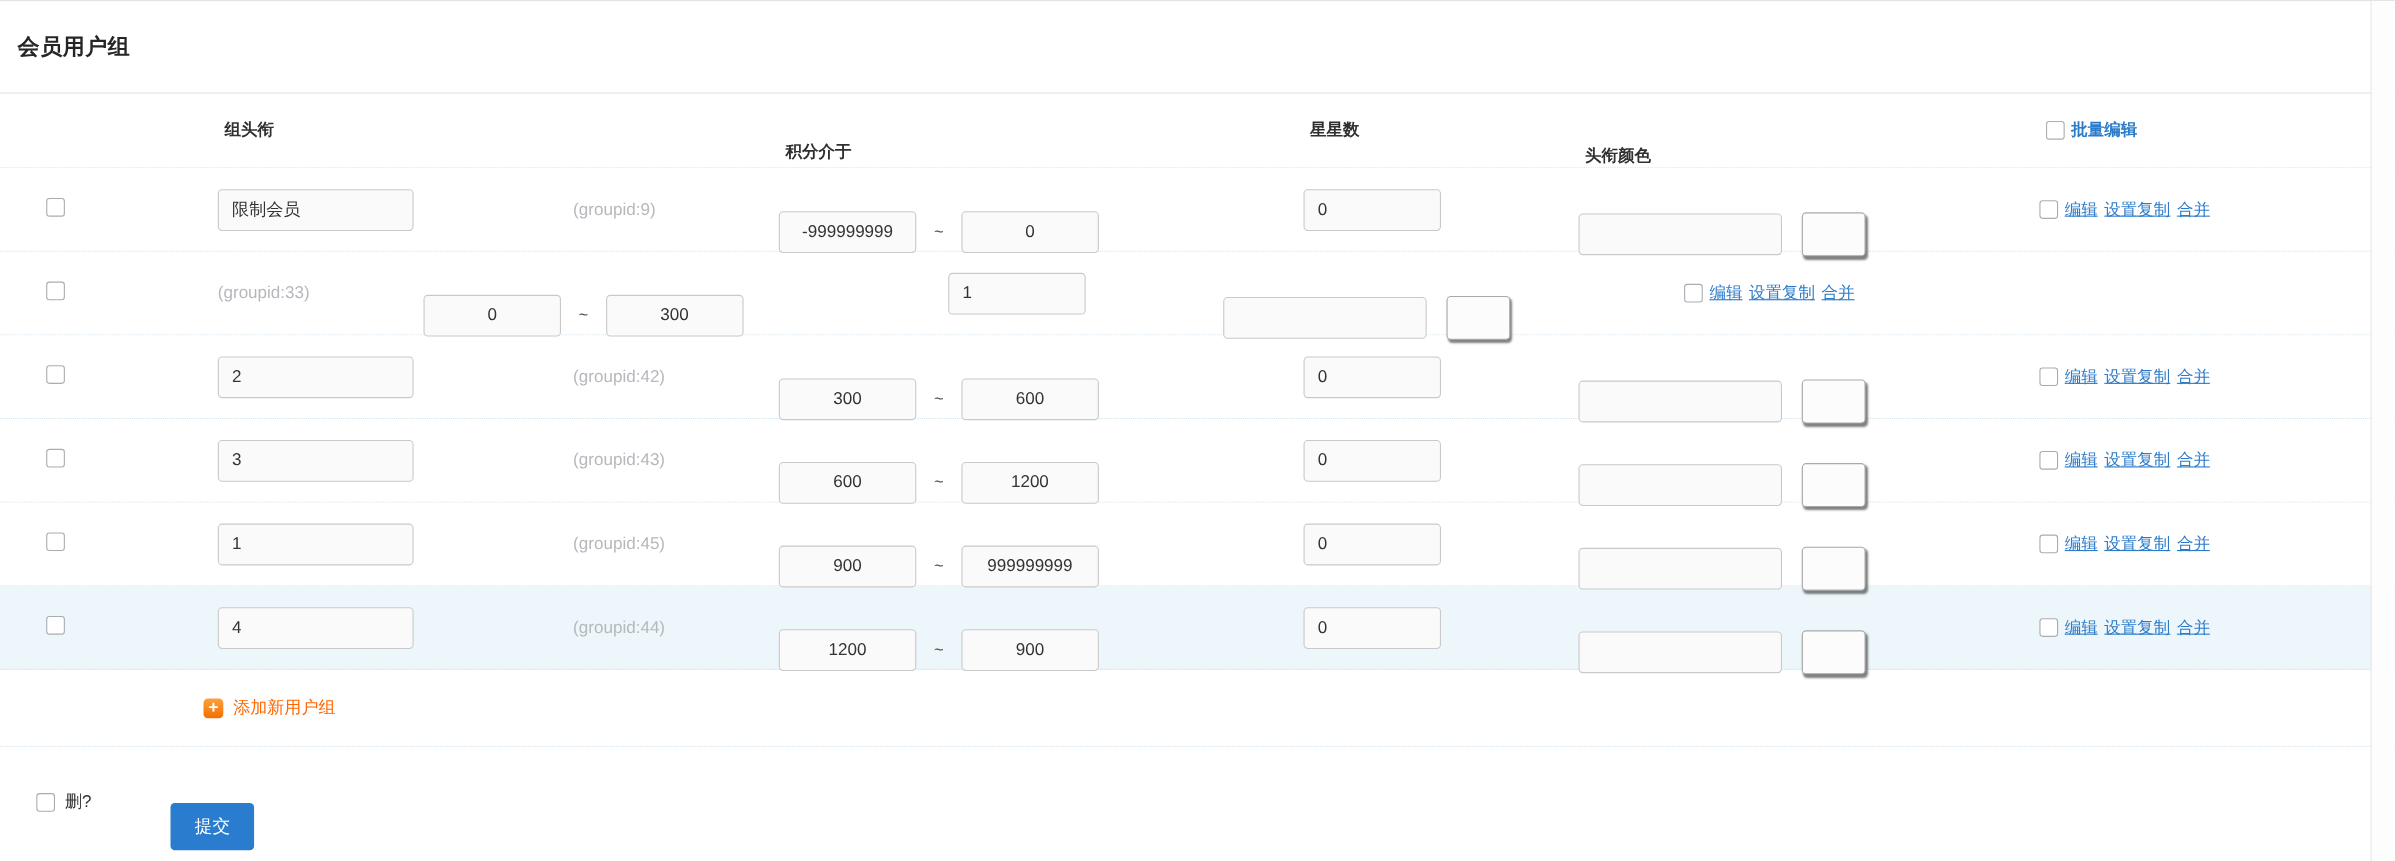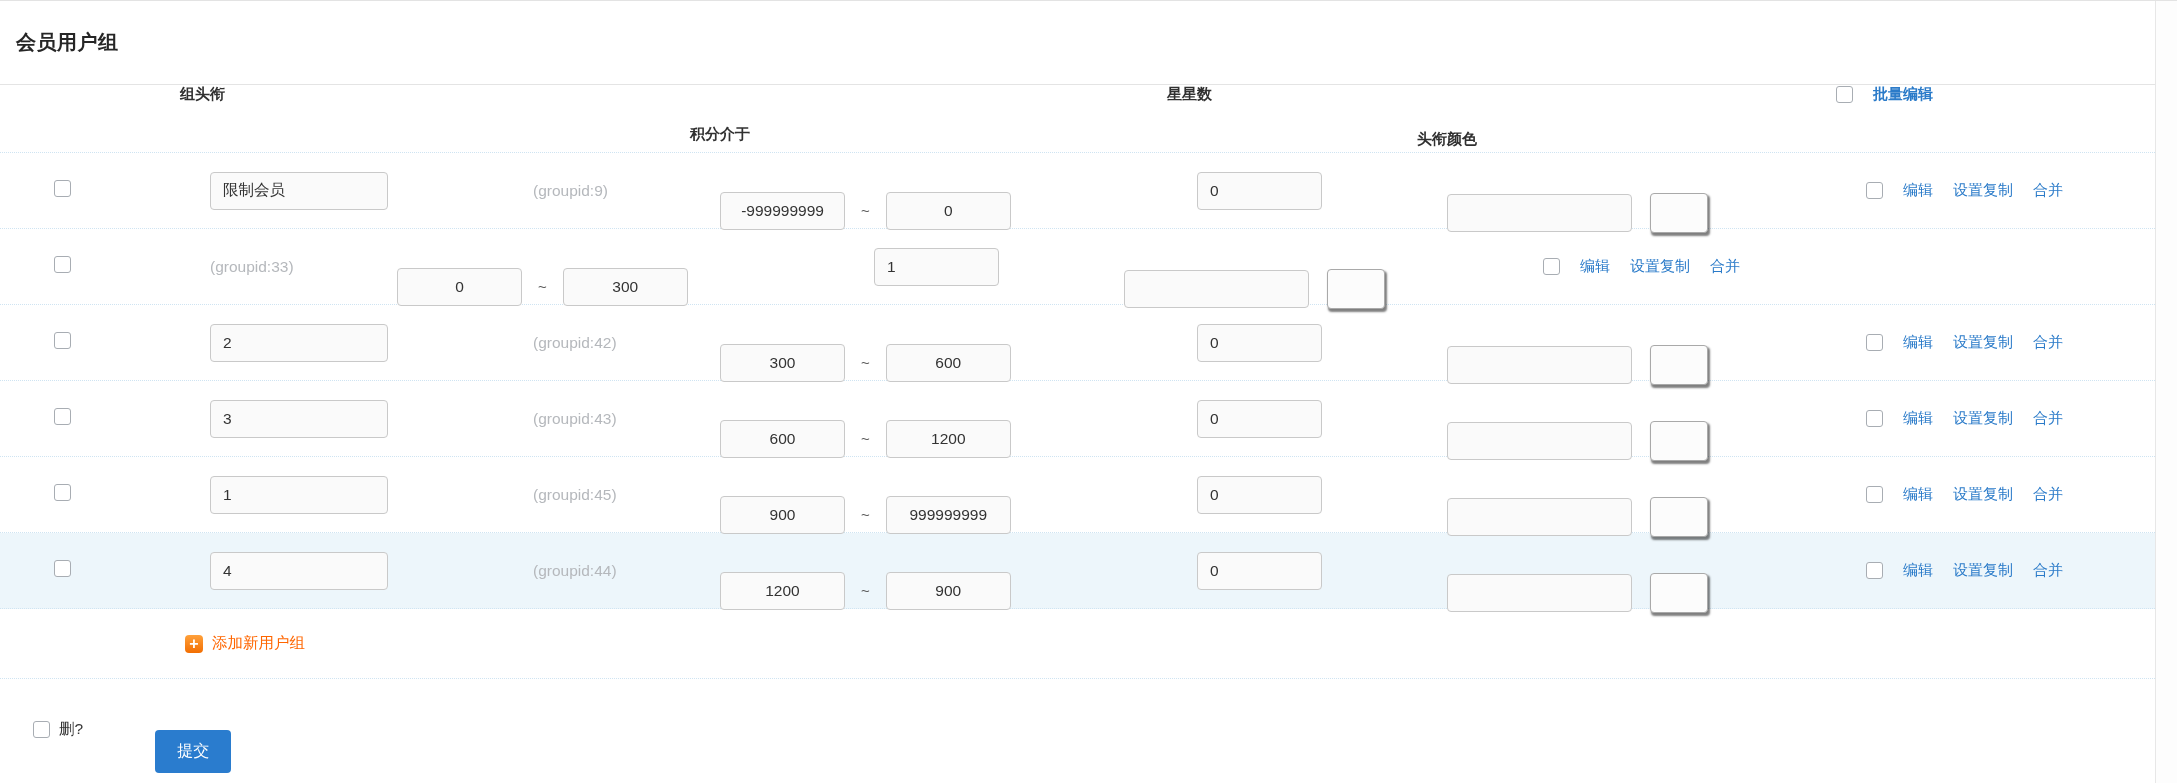--- a/index.html
+++ b/index.html
@@ -31,36 +31,36 @@
     background:#fdfdfd;
   }
   
   .titlebar{
     height:84px;display:flex;align-items:center;
     padding-left:16px;border-bottom:1px solid var(--border-gray);
   }
   .titlebar h1{font-size:20px;font-weight:600;color:#262626;letter-spacing:.5px;}
   
   .thead{
-    height:68px;display:flex;align-items:flex-start;
-    padding-left:24px;border-bottom:1px dotted var(--row-line);
+    height:68px;display:flex;align-items:center;
+    padding-left:48px;border-bottom:1px dotted var(--row-line);
     font-weight:bold;font-size:15px;color:var(--text-dark);
   }
   .col-check{width:156px;}
   .col-name{width:323px;}
   .col-gid{width:187px;}
   .col-points{width:477px;display:flex;align-items:center;margin-top:40px;}
   .col-star{width:250px;}
   .col-color{width:419px;display:flex;align-items:center;margin-top:45px;}
-  .col-actions{flex:1;display:flex;align-items:center;gap:20px;}
+  .col-actions{flex:1;display:flex;align-items:center;gap:6px;}
   .batch-edit{color:var(--accent-blue);font-weight:bold;font-size:15px;text-decoration:none;cursor:pointer;}
   
   .trow{
     height:76px;display:flex;align-items:center;
-    padding-left:54px;border-bottom:1px dotted var(--row-line);
+    padding-left:42px;border-bottom:1px dotted var(--row-line);
     background:#fff;
   }
   .trow.hl{background:var(--highlight-row);}
   
   input[type="checkbox"]{
     -webkit-appearance:none;appearance:none;
     width:17px;height:17px;border:1px solid #a8adb3;border-radius:3px;
     background:#fff;cursor:pointer;flex:none;
   }
   .txt{
@@ -72,21 +72,21 @@
   .txt-points{width:125px;text-align:center;}
   .txt-star{width:125px;}
   .txt-color{width:185px;}
   .tilde{margin:0 16px;font-size:15px;color:#555;}
   .gid{font-size:15.5px;color:var(--text-gray);}
   .swatch{
     width:58px;height:40px;margin-left:18px;
     border:1px solid #a9a9a9;border-radius:4px;background:#fcfcfc;
     box-shadow:1.5px 2.5px 2px rgba(0,0,0,.5);cursor:pointer;flex:none;
   }
-  .rlink{color:var(--accent-blue);font-size:15px;cursor:pointer;}
+  .rlink{color:var(--accent-blue);font-size:15px;text-decoration:underline;cursor:pointer;}
   
   .add-row{
     height:70px;display:flex;align-items:center;
     padding-left:185px;border-bottom:1px dotted var(--row-line);
   }
   .add-link{display:flex;align-items:center;gap:9px;cursor:pointer;text-decoration:none;}
   .plus-icon{
     width:18px;height:18px;border-radius:4px;flex:none;
     background:linear-gradient(#ffa13b,#f26e02);
     color:#fff;font-weight:bold;font-size:16px;line-height:17px;

